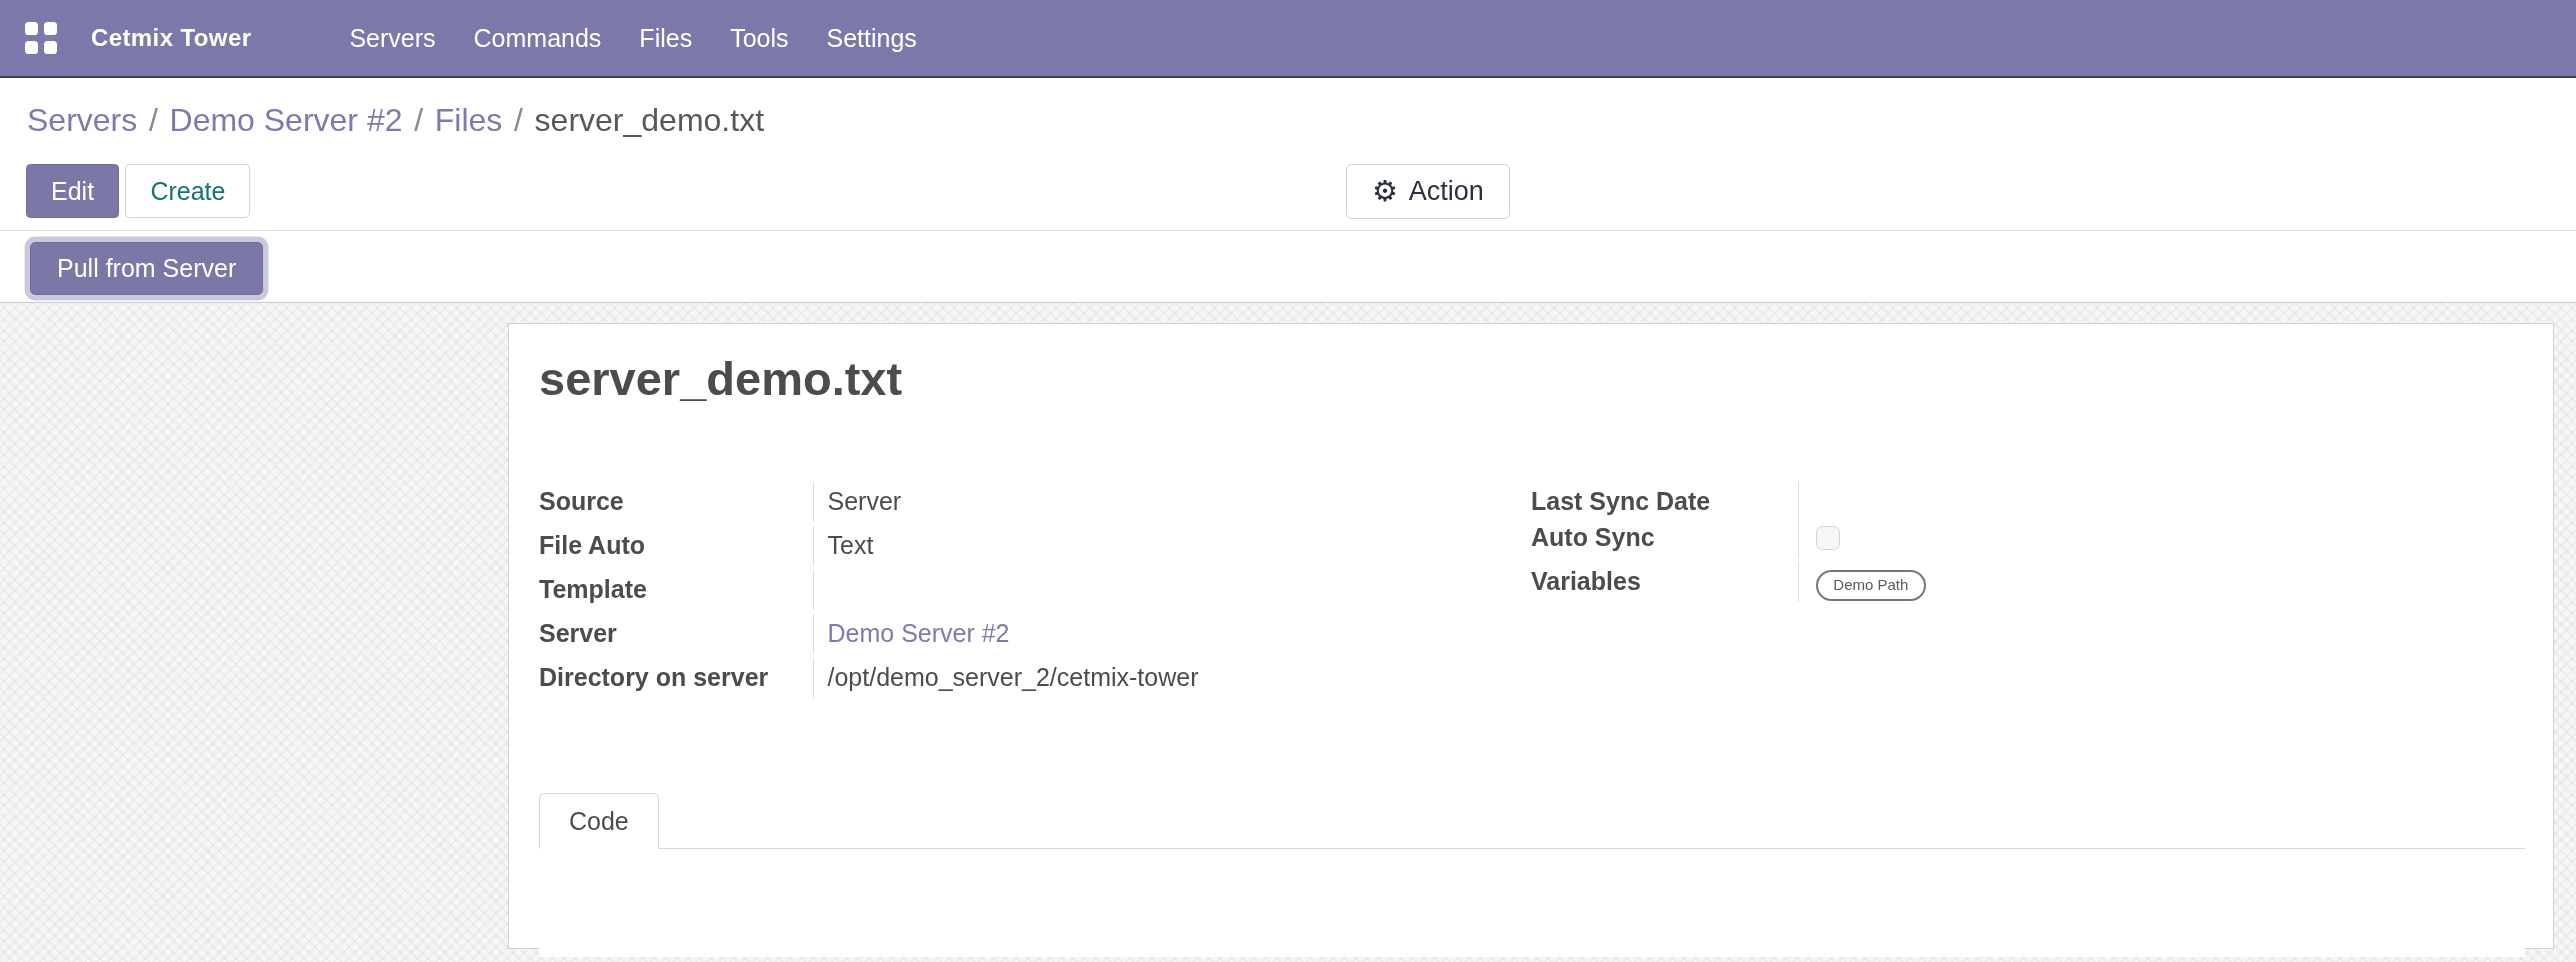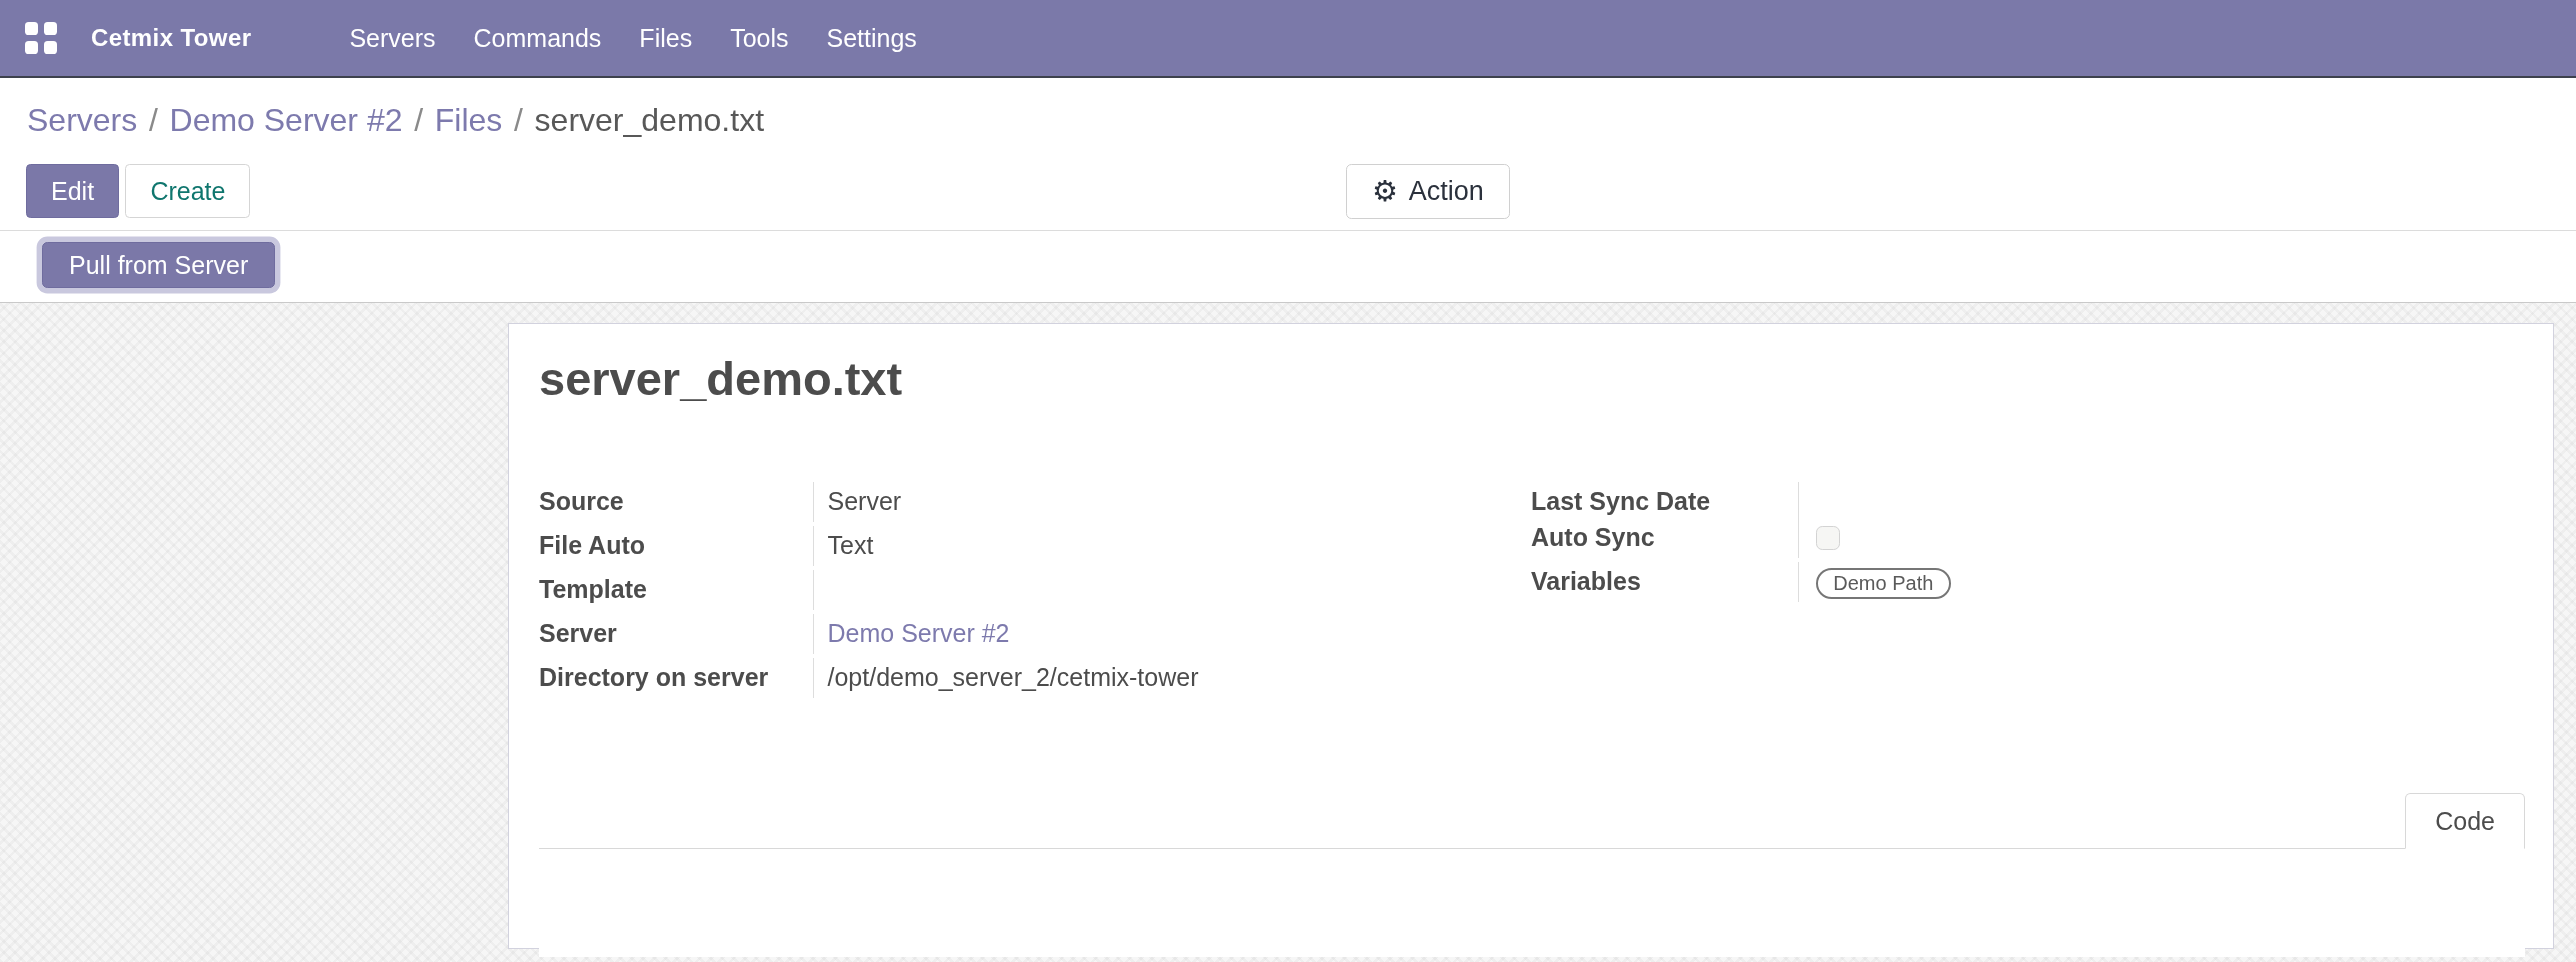--- a/index.html
+++ b/index.html
@@ -37,24 +37,24 @@
   .btn-primary{background:#7b78a8;border:0.9px solid #6f6c9e;color:#fff;}
   .btn-default{background:#fff;border:0.9px solid #d5d5d5;color:#0f766e;margin-left:6.3px;}
   .action-btn{position:absolute;left:1346px;top:85px;height:55px;
     background:#fff;border:0.9px solid #d0d0d0;border-radius:5.4px;color:#2b313c;
     font-size:27px;padding:0 25px;display:flex;align-items:center;cursor:pointer;box-sizing:border-box;}
   .gear{font-family:"DejaVu Sans",sans-serif;font-size:29px;margin-right:10.8px;line-height:1;color:#2b313c;}
 
   
   .statusbar{position:absolute;top:232px;left:0;right:0;height:70px;
     background:#fff;border-bottom:1.8px solid #c9c9c9;}
-  .pull-btn{position:absolute;left:30px;top:10px;height:46px;
+  .pull-btn{position:absolute;left:30px;top:10px;height:53px;
     background:#7b78a8;border:0.9px solid #6f6c9e;color:#fff;border-radius:5.4px;
     font-size:25px;padding:0 26px;display:inline-flex;align-items:center;cursor:pointer;
-    box-shadow:0 0 0 5.4px #c9c8de;box-sizing:border-box;margin-left:12px;}
+    box-shadow:0 0 0 5.4px #c9c8de;box-sizing:border-box;}
 
   
   .main{position:absolute;top:303px;left:0;right:0;bottom:0;
     background-color:#f6f6f6;
     background-image:
       repeating-linear-gradient(45deg, rgba(0,0,0,0.030) 0 2.7px, transparent 2.7px 8px),
       repeating-linear-gradient(-45deg, rgba(0,0,0,0.030) 0 2.7px, transparent 2.7px 8px);
   }
   .sheet{position:absolute;left:508px;top:20px;width:2046px;height:626px;
     background:#fff;border:1.8px solid #d2d2de;box-sizing:border-box;}
@@ -69,24 +69,24 @@
   .group-left .lbl{width:275px;}
   .group-right .lbl{width:268px;}
   .frow .val{font-size:25px;color:#4c4c4c;padding:5.4px 0 5.4px 13.5px;}
   .group-right .val{padding-left:17px;}
   .frow{height:44px;}
   .frow.short{height:36px;}
   .val .link{color:#7d7aad;cursor:pointer;}
   .checkbox{width:24px;height:24px;border:1.8px solid #d3d3d3;border-radius:6.3px;
     background:#f6f6f4;margin-top:2.7px;box-sizing:border-box;}
   .tag-pill{display:inline-block;border:2.7px solid #767676;border-radius:897px;
-    color:#5a5a5a;font-size:20px;line-height:22.4px;padding:2.7px 15.3px;margin-top:-1.8px;background:#fff;}
+    color:#5a5a5a;font-size:15px;line-height:22.4px;padding:2.7px 15.3px;margin-top:-1.8px;background:#fff;}
 
   
-  .notebook{position:absolute;left:30px;right:28px;top:469px;text-align:right;}
+  .notebook{position:absolute;left:30px;right:28px;top:469px;}
   .tabs{position:relative;height:56px;}
   .tabs::after{content:"";position:absolute;left:0;right:0;bottom:0;border-bottom:1.8px solid #d8d8d8;}
   .tab{position:relative;z-index:1;display:inline-flex;align-items:center;height:56px;
     padding:0 29px;background:#fff;border:1.8px solid #d8d8d8;border-bottom:1.8px solid #ffffff;
     border-radius:5.4px 5.4px 0 0;font-size:25px;color:#4c4c4c;cursor:pointer;box-sizing:border-box;}
   .tab-content{height:108px;background:#fff;}
 </style>
 </head>
 <body>
 

